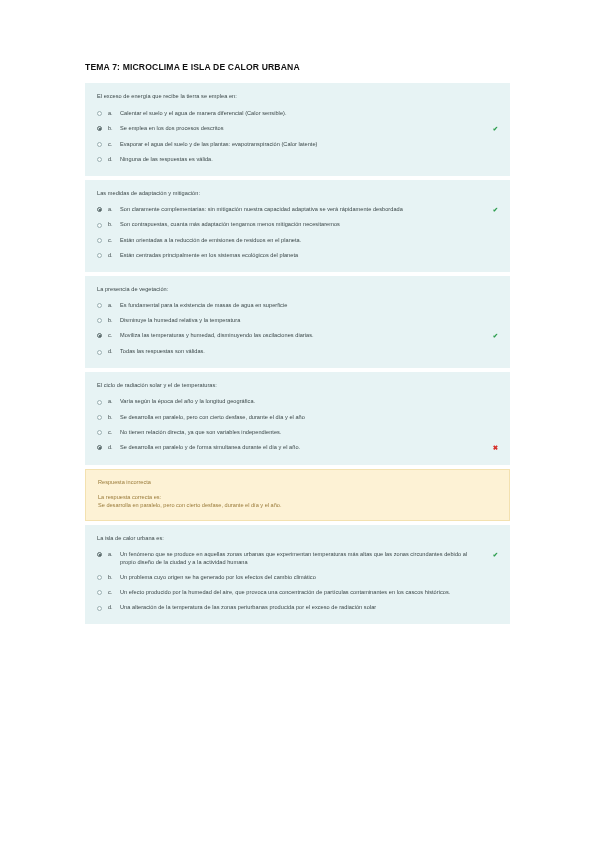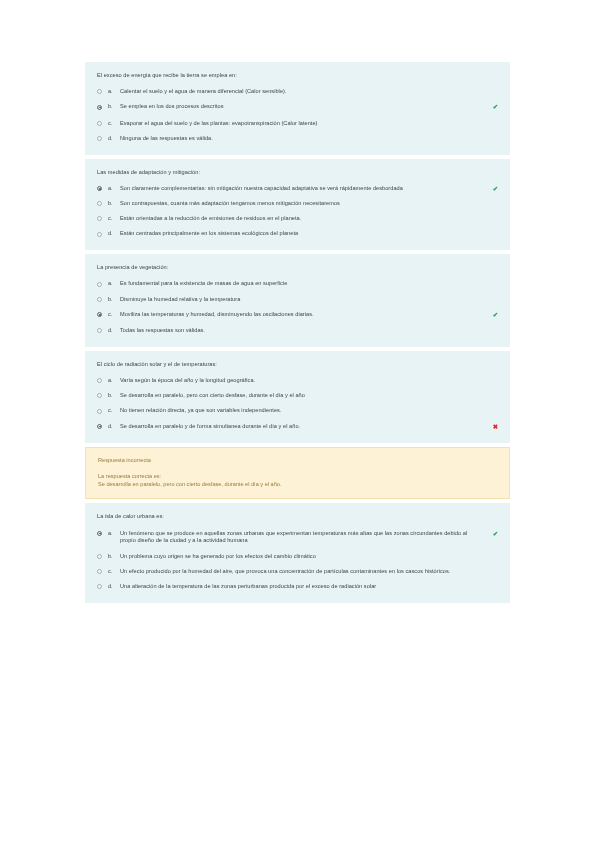--- a/index.html
+++ b/index.html
@@ -134,20 +134,21 @@
     line-height: 1.5;
     margin: 0;
   }
 </style>
 </head>
 <body>
 
 <div class="page">
   <div class="content">
 
+    <h1 class="doc-title">TEMA 7: MICROCLIMA E ISLA DE CALOR URBANA</h1>
 
     <div class="qblock">
       <p class="qtext">El exceso de energía que recibe la tierra se emplea en:</p>
       <ul class="options">
         <li class="option">
           <span class="radio"></span>
           <span class="olabel">a.</span>
           <span class="otext">Calentar el suelo y el agua de manera diferencial (Calor sensible).</span>
         </li>
         <li class="option">

